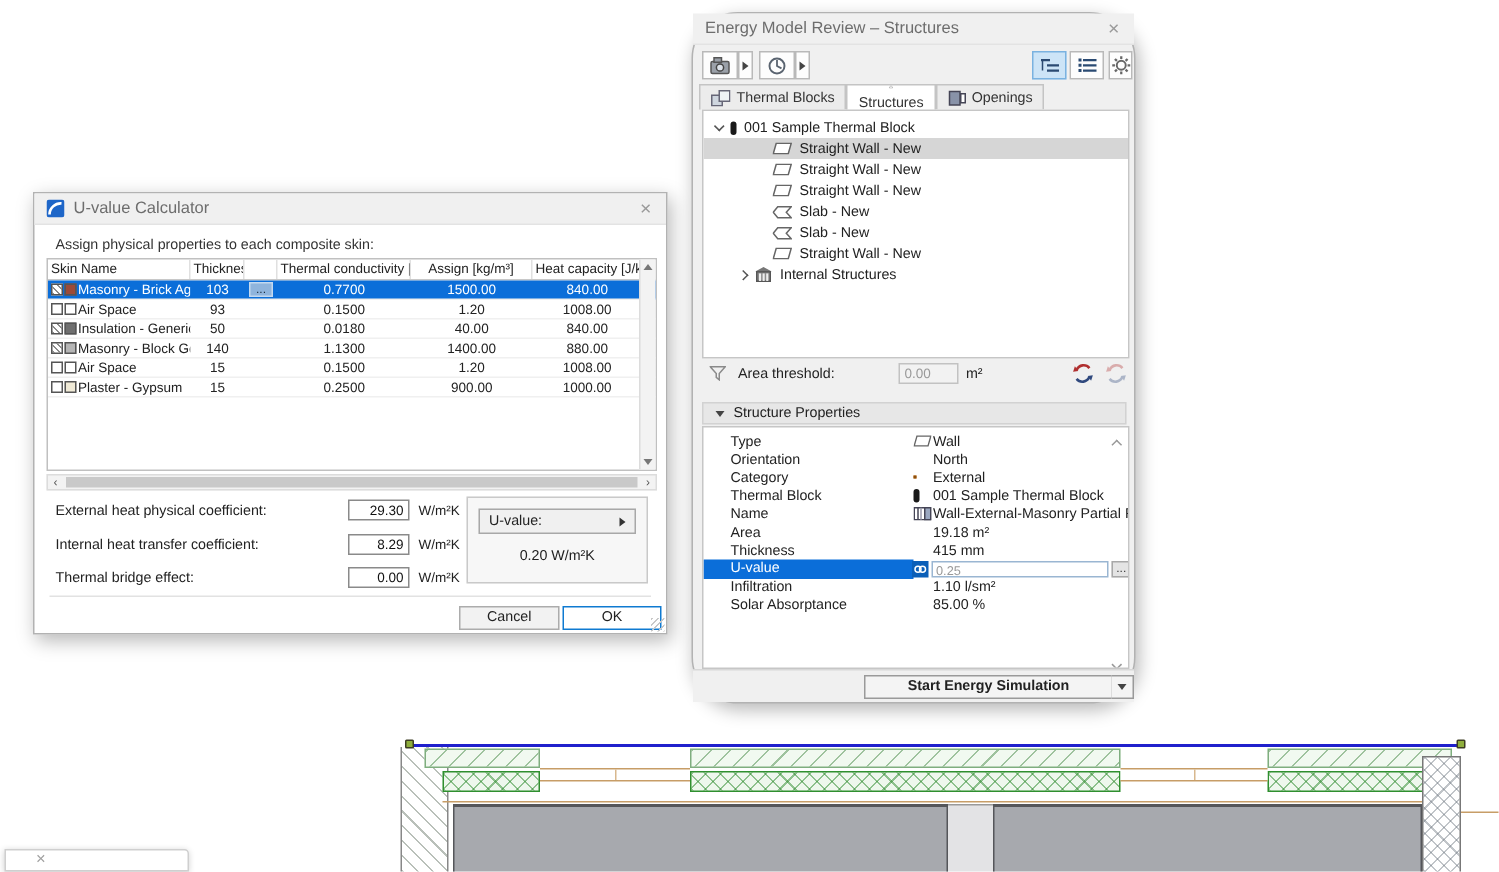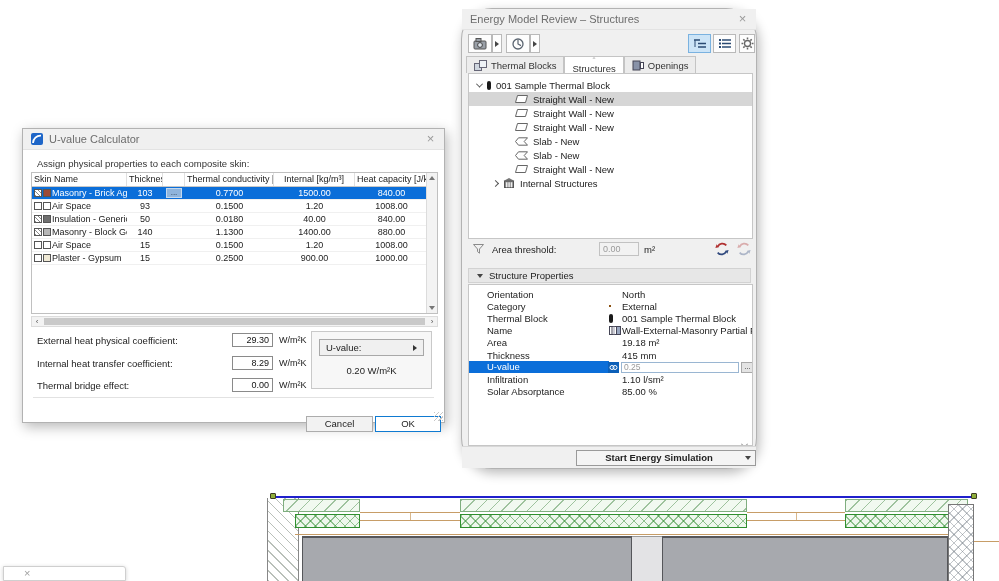--- a/index.html
+++ b/index.html
@@ -44,21 +44,21 @@
   .coef-input { position:absolute; width:41px; height:14px; border:1px solid #8a8a8a; background:#fff;
                 font-size:9px; color:#111; text-align:right; padding:0 3px 0 1px;
                 font-family:"Liberation Sans","DejaVu Sans",sans-serif; }
   .coef-unit { font-size:9px; color:#222; }
   .uv-box { position:absolute; left:288px; top:202px; width:121px; height:58px; border:1px solid #c9c9c9; background:#f7f7f7; }
   .uv-btn { position:absolute; left:7px; top:7px; right:7px; height:17px; background:#f0f0f0; border:1px solid #a8a8a8;
             font-size:9.5px; color:#222; display:flex; align-items:center; padding:0 6px; }
   .uv-arrow { margin-left:auto; width:0; height:0; border-top:3.5px solid transparent; border-bottom:3.5px solid transparent; border-left:4.5px solid #333; }
   .uv-result { position:absolute; left:0; right:0; top:33px; text-align:center; font-size:9.5px; color:#222; }
   .btn { position:absolute; height:16px; background:#f2f2f2; border:1px solid #acacac; font-size:9.5px; color:#222;
-         text-align:center; line-height:14px;margin-top:12px; }
+         text-align:center; line-height:14px; }
   .btn.default { background:#fff; border:1.5px solid #0f7ad1; }
   .grip { position:absolute; right:1px; bottom:1px; width:9px; height:9px;
           background:repeating-linear-gradient(135deg,#c8c8c8 0 1px,transparent 1px 3px); }
 
   
   .ed { background:#f0f0f0;border-radius:31px; }
   .toolbtn { position:absolute; top:25px; height:19px; background:#fdfdfd; border:1px solid #b9b9b9;
              display:flex; align-items:center; justify-content:center; }
   .toolbtn.active { background:#cce4f7; border-color:#7ab2e0; }
   .dd-ar { width:0; height:0; border-left:3px solid transparent; border-right:3px solid transparent; border-top:4px solid #444; }
@@ -314,20 +314,30 @@
         </svg>
     </span>
   </div>
 
   <div class="sec-hdr">
     <span class="tri down" style="border-top-color:#444;"></span>
     <span>Structure Properties</span>
   </div>
   <div class="panel" style="top:275px;height:162px;padding-top:3px;">
     <div class="prow">
+      <span class="plabel">Type</span>
+      <span class="picon">
+          <svg width="12" height="8" viewBox="0 0 13 8">
+            <polygon points="0.5,7.5 2.5,0.5 12.5,0.5 10.5,7.5" fill="#fff" stroke="#666"></polygon>
+          </svg>
+        </span>
+      <span class="pvalue">Wall</span>
+      <span class="pp-chev" style="top:3px;"><span class="chev d" style="transform:rotate(-135deg);border-color:#999;"></span></span>
+    </div>
+    <div class="prow">
       <span class="plabel">Orientation</span>
       <span class="picon"></span>
       <span class="pvalue">North</span>
     </div>
     <div class="prow">
       <span class="plabel">Category</span>
       <span class="picon">
           <span style="background:#e8821e;border:1px solid #8a5010"></span>
         </span>
       <span class="pvalue">External</span>
@@ -404,21 +414,21 @@
   <span class="closebtn">×</span>
 
   <div class="abs instruction" style="left:14px;top:29px;">Assign physical properties to each composite skin:</div>
 
   <div class="skin-table">
     <div class="tgrid thead">
       <div>Skin Name</div>
       <div style="text-align:center;">Thickness</div>
       <div></div>
       <div style="text-align:center;">Thermal conductivity [W/m...</div>
-      <div style="text-align:center;">Internal [kg/m³]</div>
+      <div style="text-align:center;">Assign [kg/m³]</div>
       <div style="text-align:center;border-right:none;">Heat capacity [J/kgK]</div>
     </div>
 
     <div class="tgrid trow sel">
       <div class="c-name">
           <span class="sw hatch"></span>
           <span class="sw" style="background:#9c4a38"></span>
           <span style="overflow:hidden;">Masonry - Brick Aged</span>
         </div>
       <div class="c-num">103</div>

